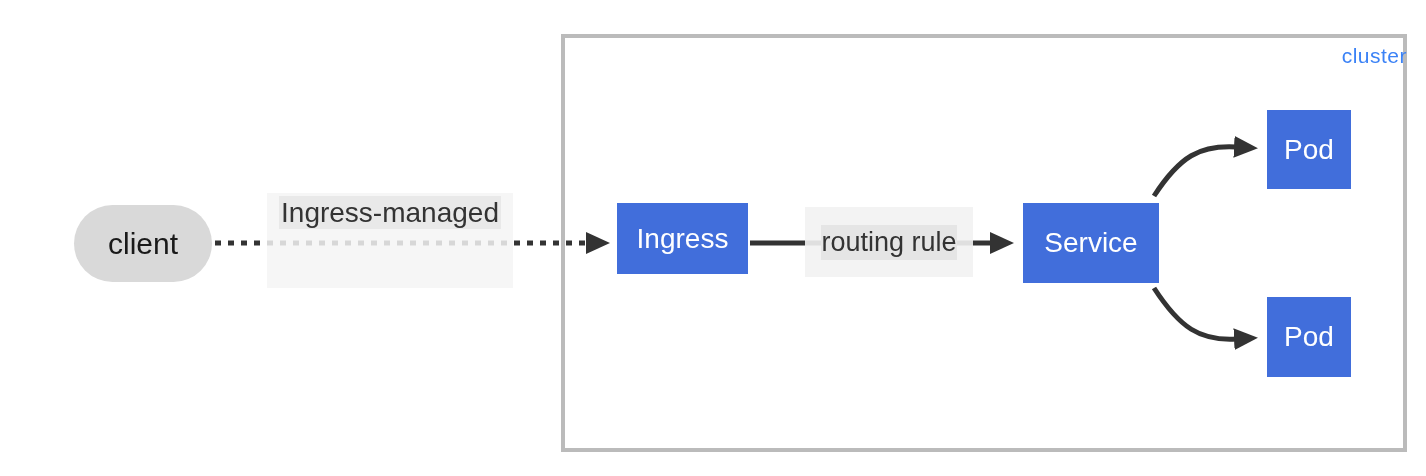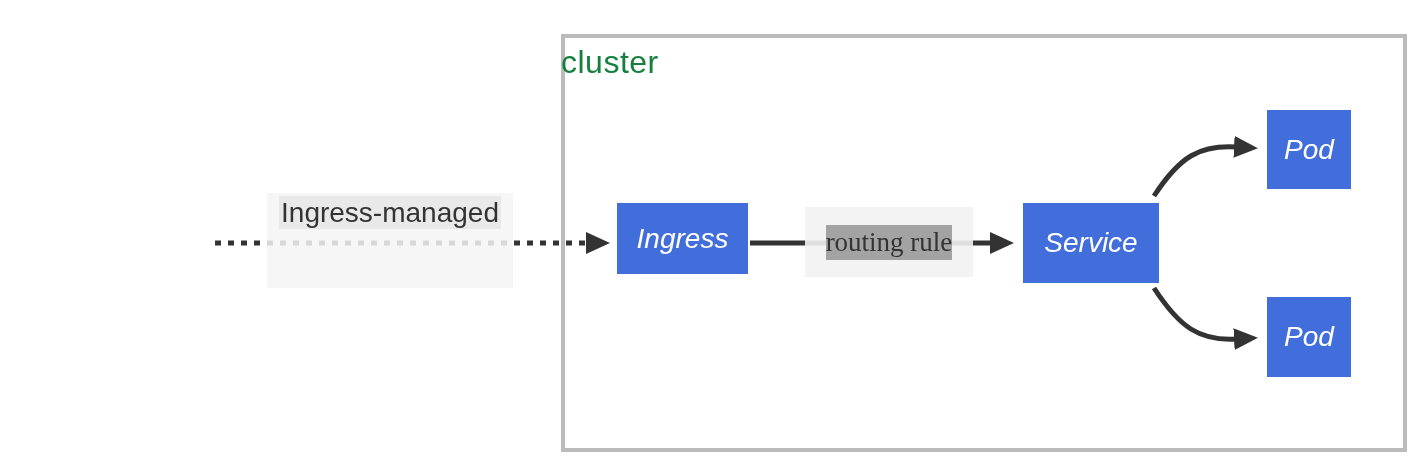--- a/index.html
+++ b/index.html
@@ -16,39 +16,38 @@
     left: 561px; top: 34px;
     width: 846px; height: 418px;
     border: 4px solid #bbbbbb;
     box-sizing: border-box;
     background: transparent;
   }
   .cluster-title {
     position: absolute;
     left: 561px; top: 44px;
     width: 846px;
-    text-align: left;
-    font-size: 32px;
-    color: #15803d;
+    text-align: right;
+    font-size: 21px;
+    color: #3b82f6;
     letter-spacing: 0.5px;
   }
   svg.connectors {
     position: absolute;
     left: 0; top: 0;
     width: 1426px; height: 476px;
   }
   .node {
     position: absolute;
     display: flex;
     align-items: center;
     justify-content: center;
     background: #416edb;
     color: #ffffff;
     font-size: 28px;
-    font-style: italic;
   }
   .node.client {
     background: #d9d9d9;
     color: #1a1a1a;
     border-radius: 40px;
     font-size: 30px;
   }
   .ingress  { left: 617px; top: 203px; width: 131px; height: 71px; }
   .service  { left: 1023px; top: 203px; width: 136px; height: 80px; text-align: right; }
   .pod1     { left: 1267px; top: 110px; width: 84px;  height: 79px; }
@@ -76,24 +75,23 @@
   .rr-label {
     left: 805px; top: 207px;
     width: 168px; height: 70px;
     background: rgba(242,242,242,0.9);
     display: flex;
     align-items: center;
     justify-content: center;
     font-size: 27px;
   }
   .rr-label span {
-    background: #a3a3a3;
+    background: #e5e5e5;
     display: inline-block;
     padding: 2px 0;
-    font-family: Liberation Serif, serif;
   }
 </style>
 </head>
 <body>
 
 <div class="canvas">
 
   <div class="cluster-box"></div>
 
   <svg class="connectors" viewBox="0 0 1426 476" xmlns="http://www.w3.org/2000/svg">
@@ -111,20 +109,21 @@
   <div class="cluster-title">cluster</div>
 
   <div class="edge-label lb-label">
     <span>Ingress-managed</span><br>
   </div>
 
   <div class="edge-label rr-label">
     <span>routing rule</span>
   </div>
 
+  <div class="node client">client</div>
 
   <div class="node ingress">Ingress</div>
 
   <div class="node service">Service</div>
 
   <div class="node pod1">Pod</div>
 
   <div class="node pod2">Pod</div>
 
 </div>

